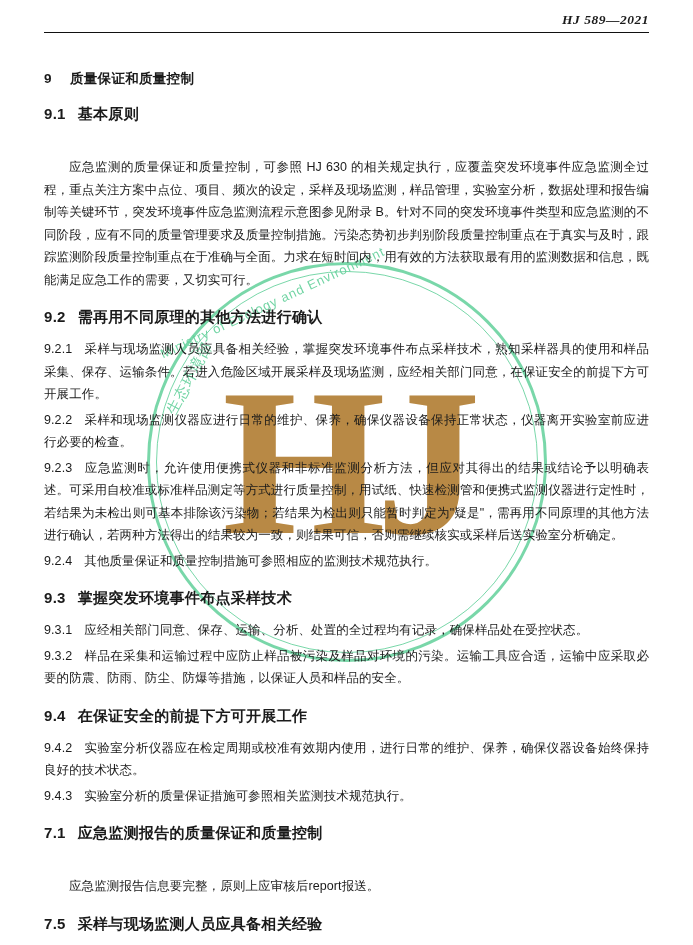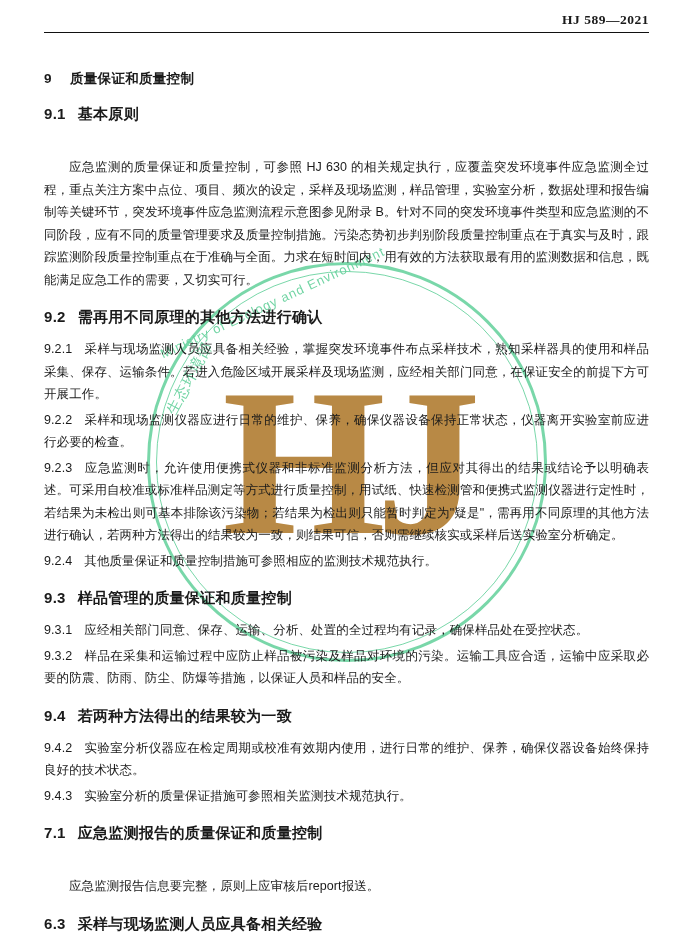--- a/index.html
+++ b/index.html
@@ -20,20 +20,21 @@
     width: 693px;
     height: 945px;
     box-sizing: border-box;
     padding: 0 44px;
   }
 
   
   .header {
     position: relative;
     height: 44px;
+    font-style: italic;
   }
   .header-code {
     position: absolute;
     right: 0;
     top: 12px;
     font-size: 13.5px;
     letter-spacing: 0.5px;
     color: #1a1a1a;
     font-family: "Liberation Serif", serif;
     font-weight: bold;
@@ -192,43 +193,43 @@
       <span class="para-num">9.2.2</span><span>采样和现场监测仪器应进行日常的维护、保养，确保仪器设备保持正常状态，仪器离开实验室前应进行必要的检查。</span>
     </p>
     <p class="body">
       <span class="para-num">9.2.3</span><span>应急监测时，允许使用便携式仪器和非标准监测分析方法，但应对其得出的结果或结论予以明确表述。可采用自校准或标准样品测定等方式进行质量控制，用试纸、快速检测管和便携式监测仪器进行定性时，若结果为未检出则可基本排除该污染物；若结果为检出则只能暂时判定为"疑是"，需再用不同原理的其他方法进行确认，若两种方法得出的结果较为一致，则结果可信，否则需继续核实或采样后送实验室分析确定。</span>
     </p>
     <p class="body">
       <span class="para-num">9.2.4</span><span>其他质量保证和质量控制措施可参照相应的监测技术规范执行。</span>
     </p>
 
     <div class="h-sub">
-      <span class="num">9.3</span><span>样品管理的质量保证和质量控制</span>
+      <span class="num">9.3</span><span>掌握突发环境事件布点采样技术</span>
     </div>
     <p class="body">
       <span class="para-num">9.3.1</span><span>应经相关部门同意、保存、运输、分析、处置的全过程均有记录，确保样品处在受控状态。</span>
     </p>
     <p class="body">
       <span class="para-num">9.3.2</span><span>样品在采集和运输过程中应防止样品被污染及样品对环境的污染。运输工具应合适，运输中应采取必要的防震、防雨、防尘、防爆等措施，以保证人员和样品的安全。</span>
     </p>
 
     <div class="h-sub">
-      <span class="num">9.4</span><span>若两种方法得出的结果较为一致</span>
+      <span class="num">9.4</span><span>在保证安全的前提下方可开展工作</span>
     </div>
     <p class="body">
       <span class="para-num">9.4.2</span><span>实验室分析仪器应在检定周期或校准有效期内使用，进行日常的维护、保养，确保仪器设备始终保持良好的技术状态。</span>
     </p>
     <p class="body">
       <span class="para-num">9.4.3</span><span>实验室分析的质量保证措施可参照相关监测技术规范执行。</span>
     </p>
 
     <div class="h-sub">
       <span class="num">7.1</span><span>应急监测报告的质量保证和质量控制</span>
     </div>
     <p class="body indent">应急监测报告信息要完整，原则上应审核后report报送。</p>
 
     <div class="h-sub">
-      <span class="num">6.3</span><span>采样与现场监测人员应具备相关经验</span>
+      <span class="num">7.5</span><span>采样与现场监测人员应具备相关经验</span>
     </div>
     <p class="body indent">多家单位开展联合应急监测时，运输中应采取必要的防震。</p>
 
   </div>
 </div>
 
 </body></html>

